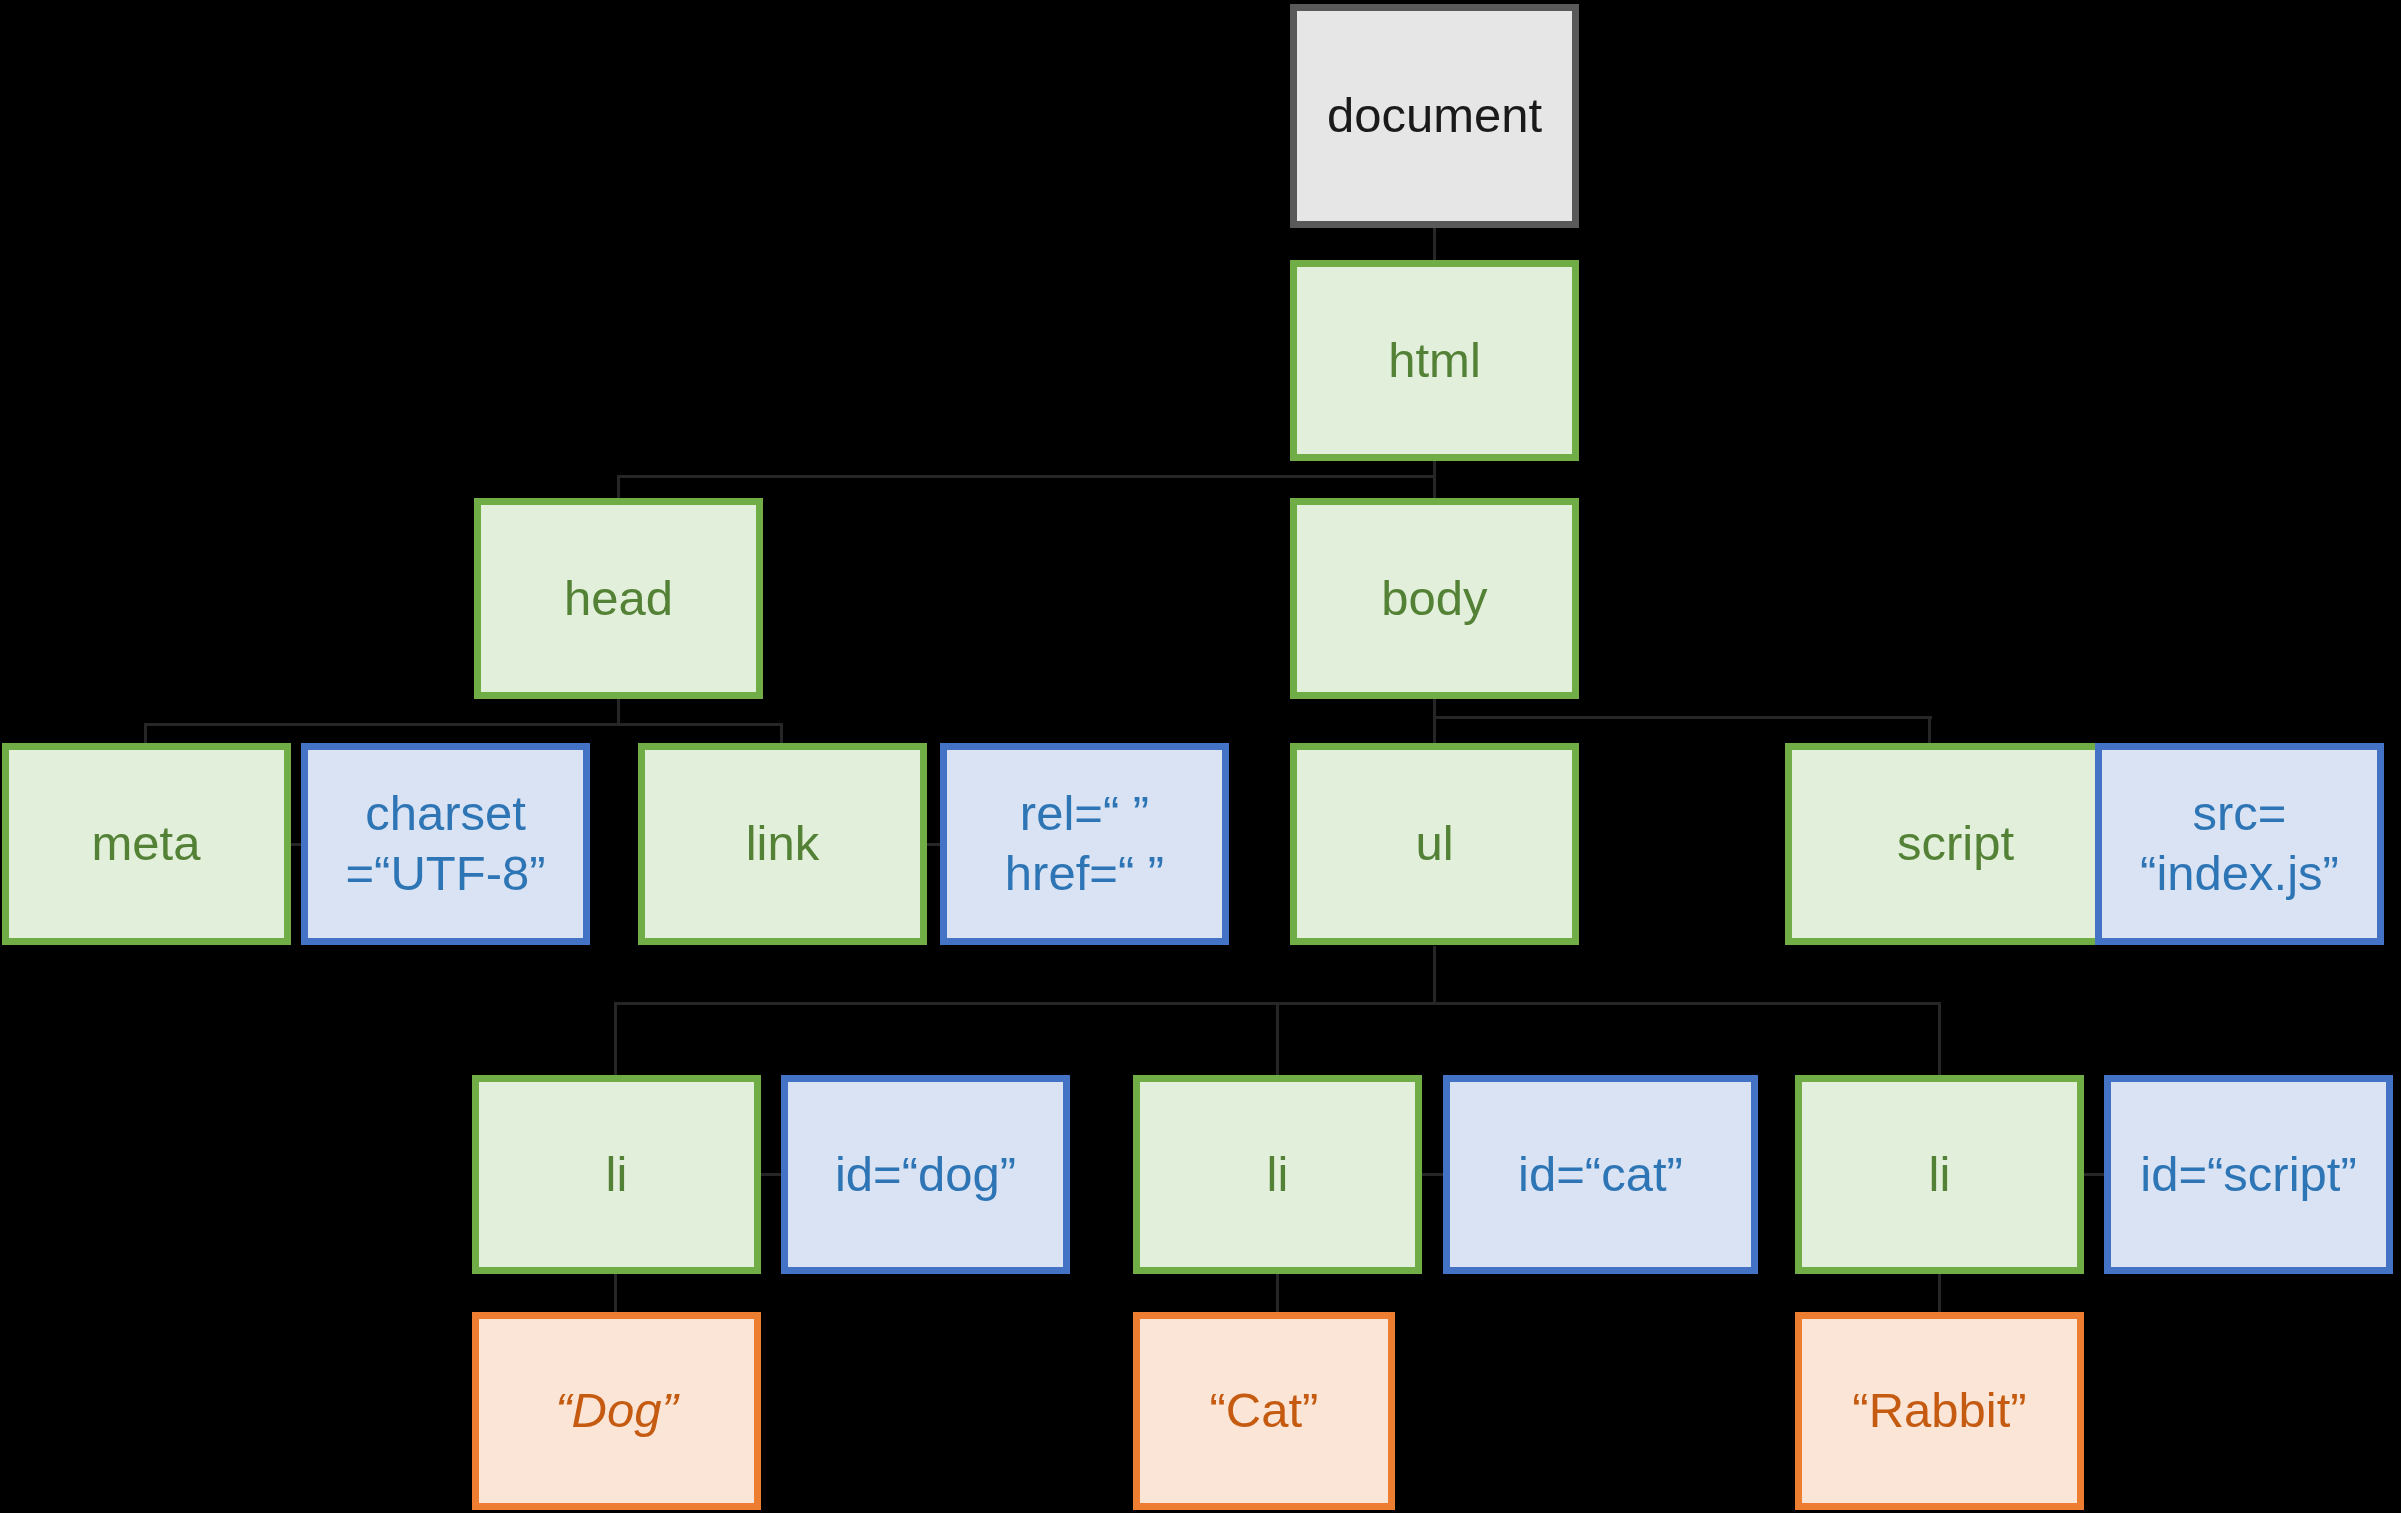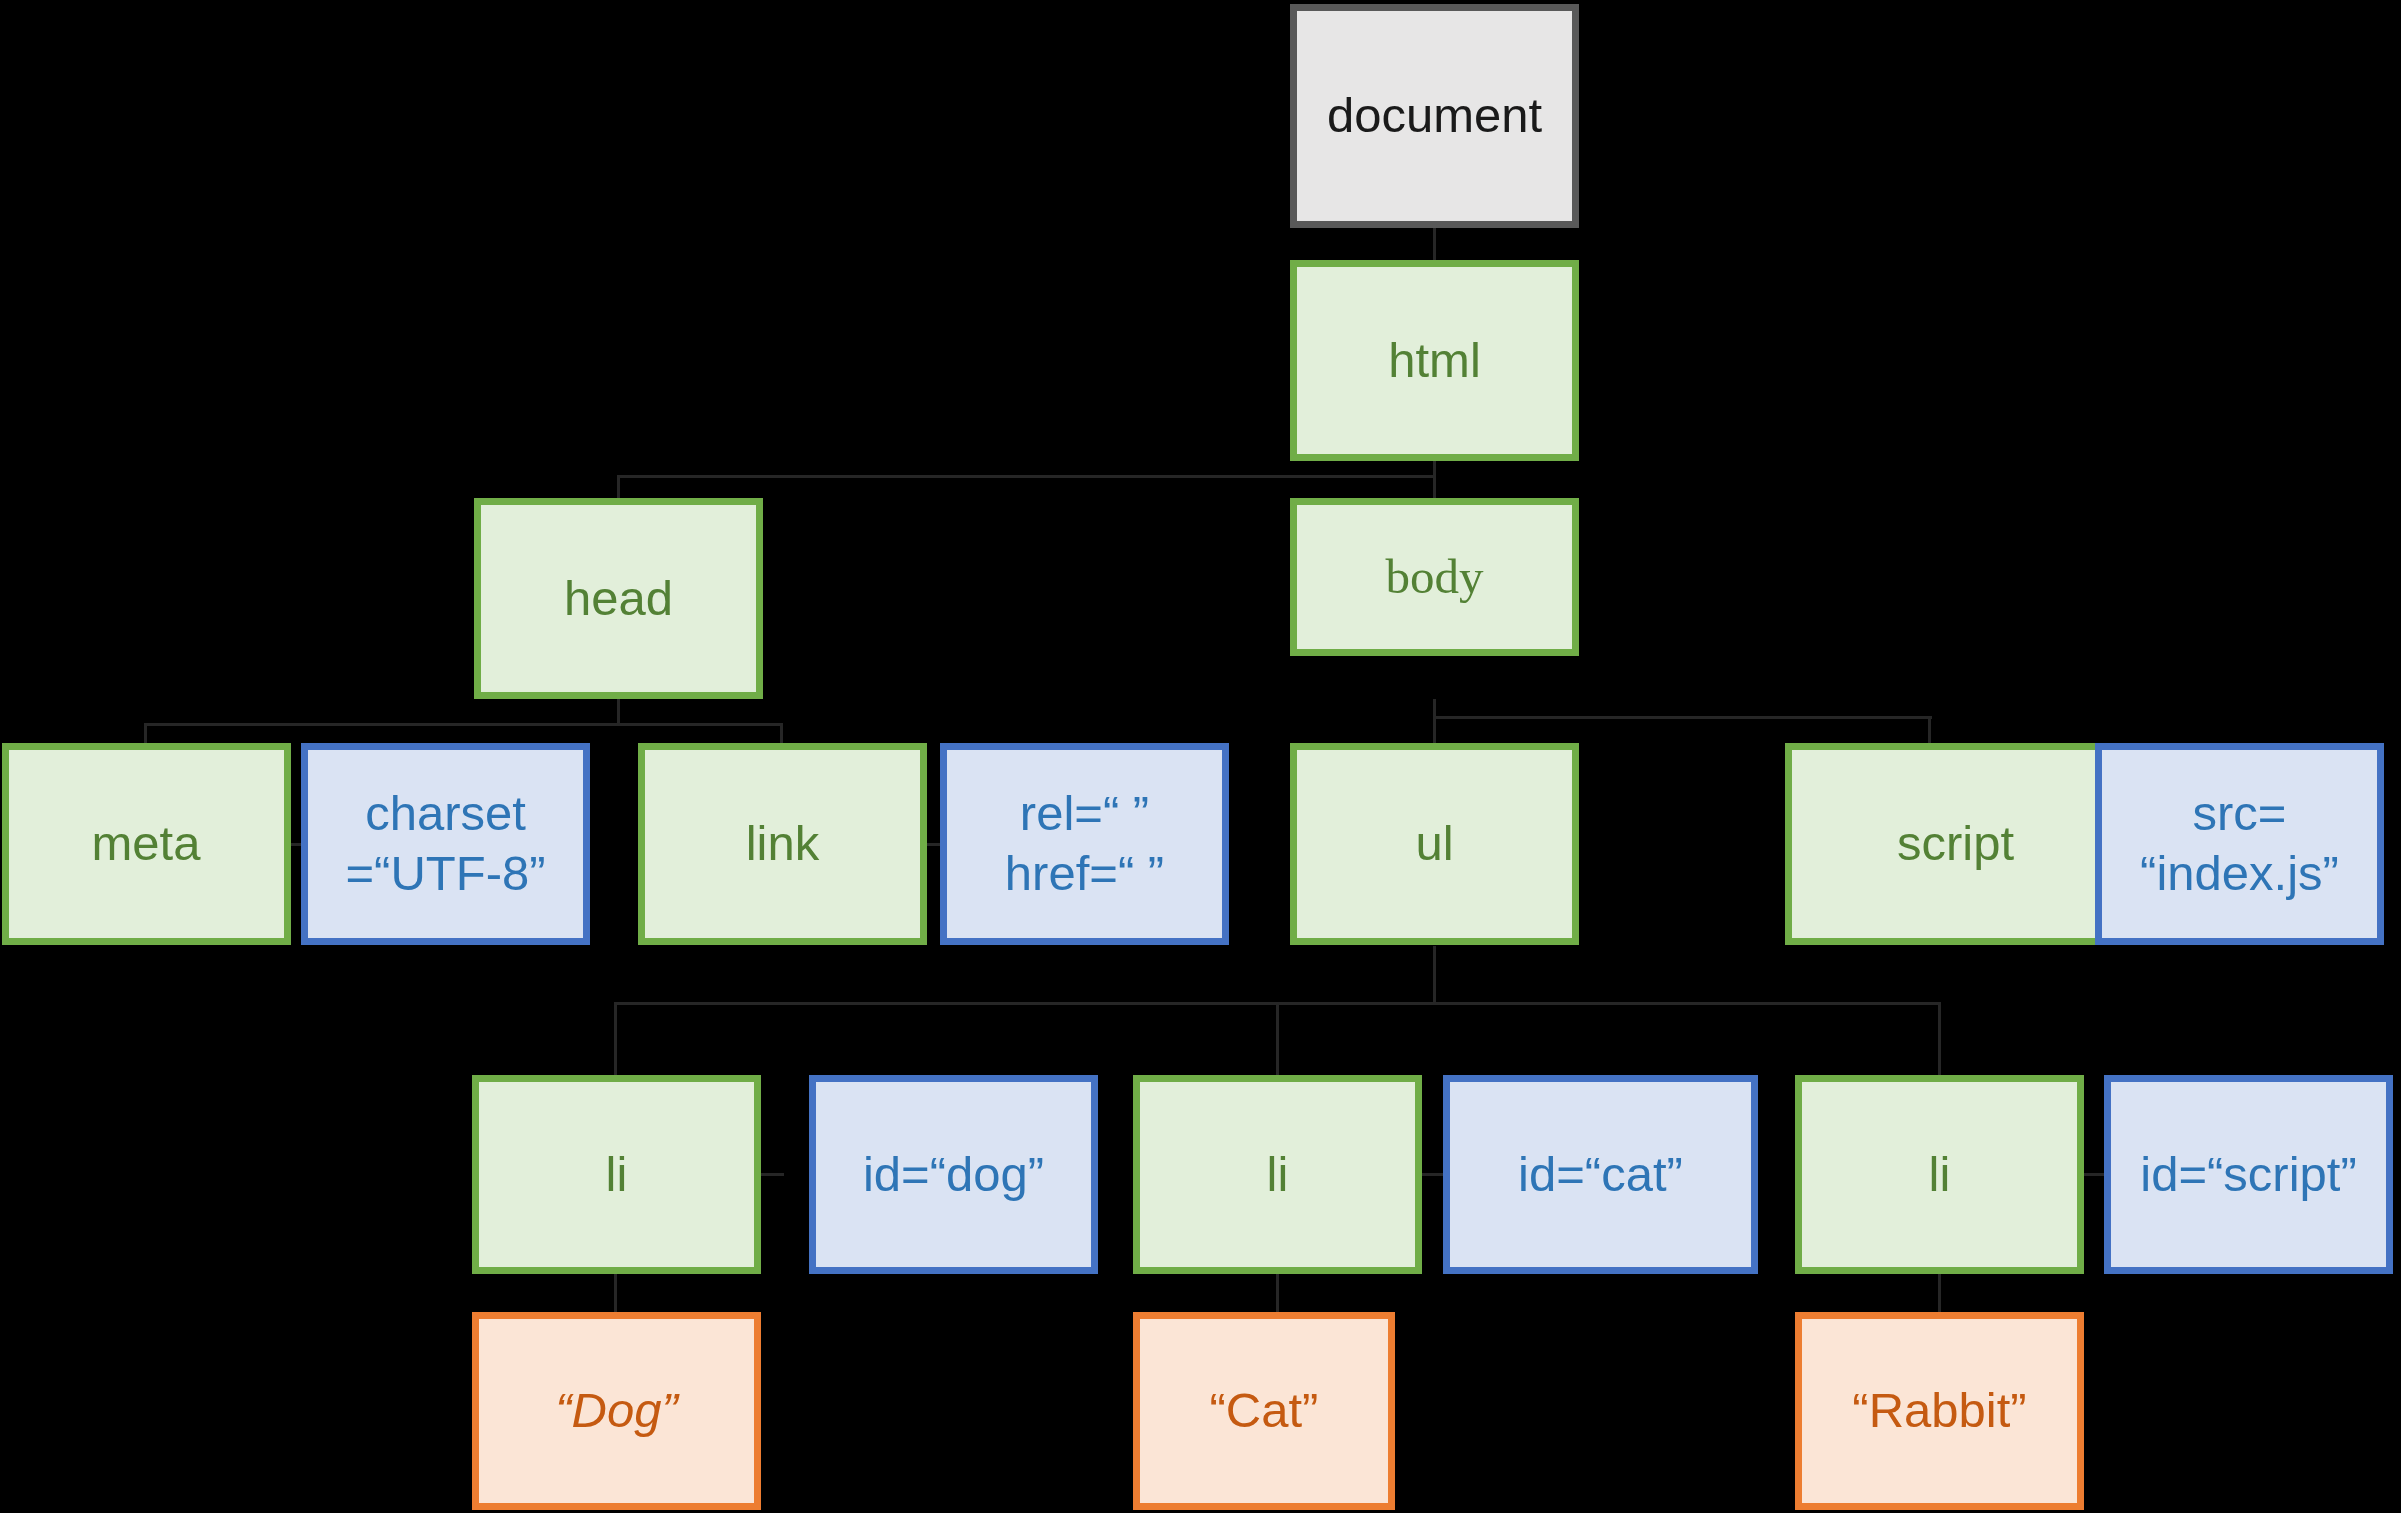--- a/index.html
+++ b/index.html
@@ -24,30 +24,30 @@
   .element{background:var(--element-fill); border:7px solid var(--element-border); color:var(--element-text);}
   .attribute{background:var(--attribute-fill); border:7px solid var(--attribute-border); color:var(--attribute-text);}
   .textnode{background:var(--text-fill); border:7px solid var(--text-border); color:var(--text-text);}
   .line{position:absolute; background:var(--line);}
   .v{width:3.1px;} .h{height:3.1px;}
 
   
   .n-document{left:1290px;top:3.9px;width:289px;height:224px;}
   .n-html{left:1290px;top:260px;width:289px;height:201px;}
   .n-head{left:474px;top:498px;width:289px;height:201px;}
-  .n-body{left:1290px;top:498px;width:289px;height:158px;font-family:Liberation Serif, serif;}
+  .n-body{left:1290px;top:498px;width:289px;height:201px;}
   .n-meta{left:1.5px;top:743px;width:289px;height:202px;}
   .n-charset{left:301px;top:743px;width:289px;height:202px;}
   .n-link{left:638px;top:743px;width:289px;height:202px;}
   .n-rel{left:940px;top:743px;width:289px;height:202px;}
   .n-ul{left:1290px;top:743px;width:289px;height:202px;}
   .n-script{left:1785px;top:743px;width:341px;height:202px;}
   .n-src{left:2095px;top:743px;width:289px;height:202px;}
   .n-li-dog{left:472px;top:1075px;width:289px;height:199px;}
-  .n-id-dog{left:781px;top:1075px;width:289px;height:199px;margin-left:28px;}
+  .n-id-dog{left:781px;top:1075px;width:289px;height:199px;}
   .n-li-cat{left:1133px;top:1075px;width:289px;height:199px;}
   .n-id-cat{left:1443px;top:1075px;width:315px;height:199px;}
   .n-li-rabbit{left:1795px;top:1075px;width:289px;height:199px;}
   .n-id-rabbit{left:2104px;top:1075px;width:289px;height:199px;}
   .n-dog{left:472px;top:1312px;width:289px;height:198px;font-style:italic;}
   .n-cat{left:1133px;top:1312px;width:262px;height:198px;}
   .n-rabbit{left:1795px;top:1312px;width:289px;height:198px;}
 </style>
 </head>
 <body>

